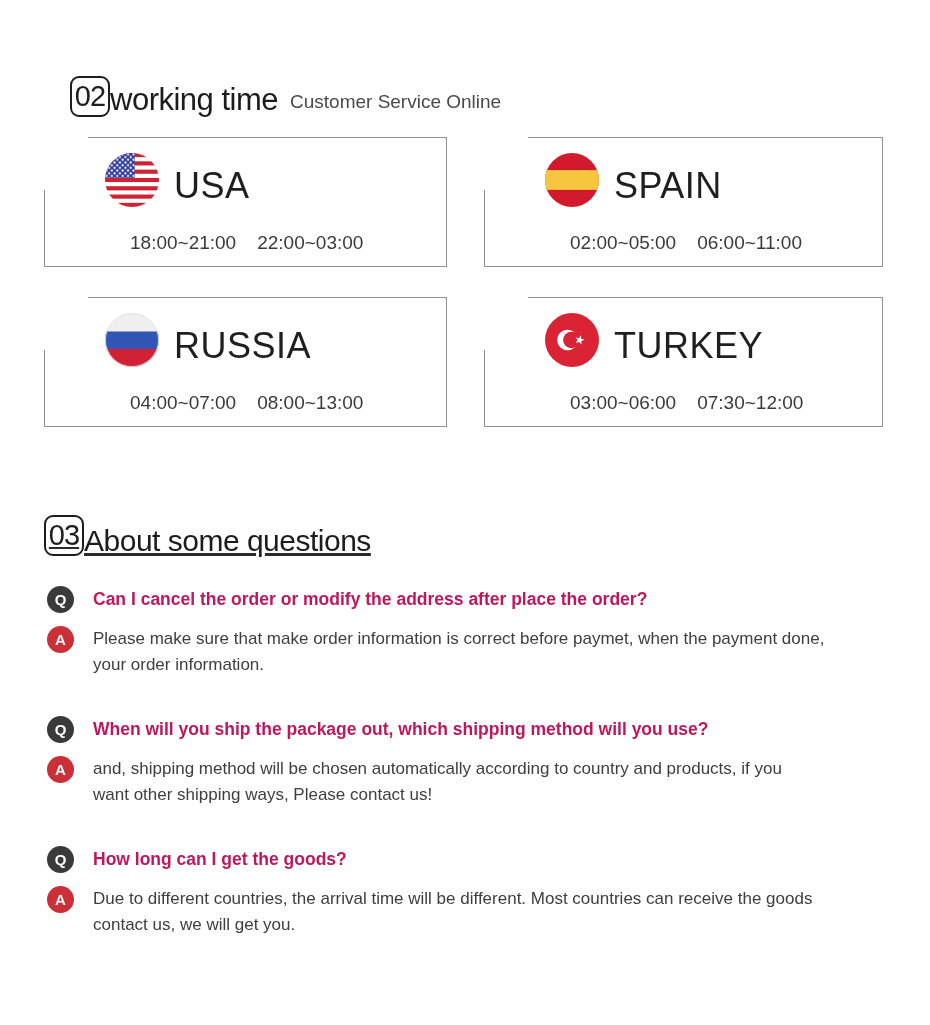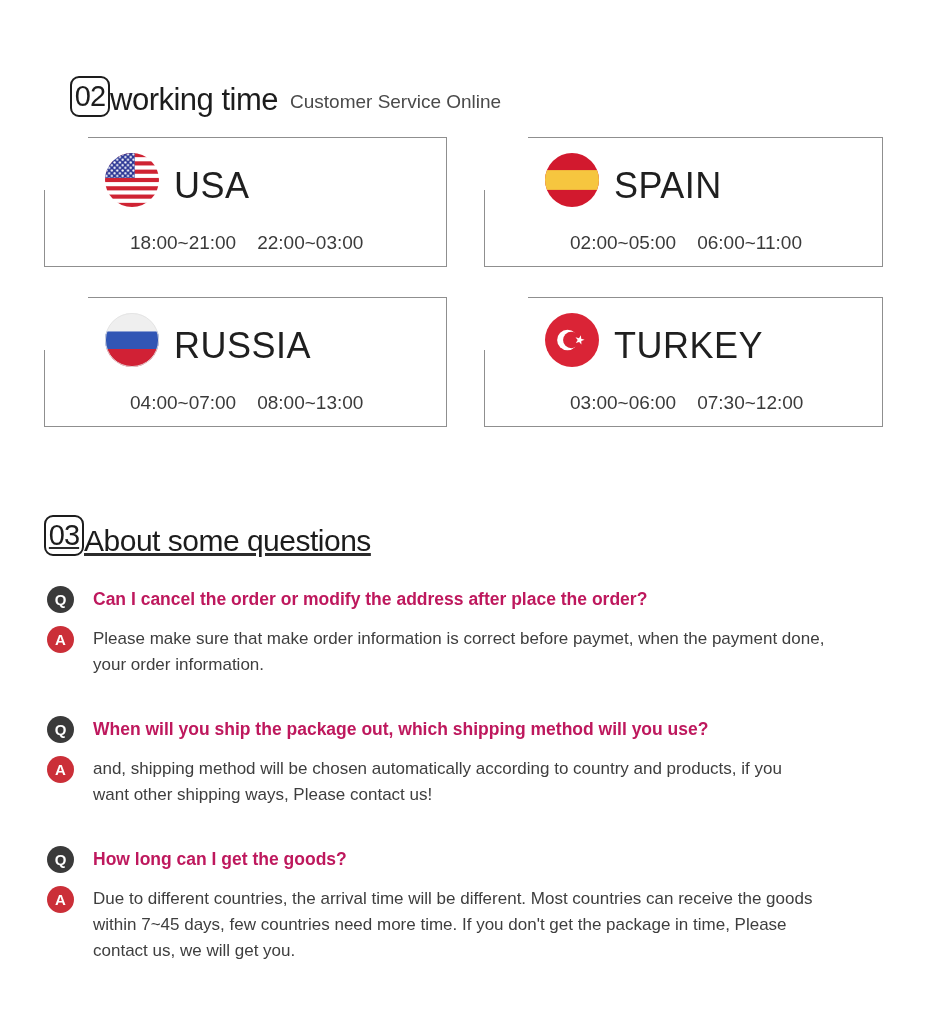--- a/index.html
+++ b/index.html
@@ -210,19 +210,18 @@
     </div>
 
     <div class="qa-row qa-q">
       <span class="badge q-badge">Q</span>
       <div class="q-text">How long can I get the goods?</div>
     </div>
     <div class="qa-row qa-a">
       <span class="badge a-badge">A</span>
       <div class="a-text">
         <div>Due to different countries, the arrival time will be different. Most countries can receive the goods</div>
-        <div>within 7~45 days, few countries need more time. If you don't get the package in time, Please</div>
         <div>contact us, we will get you.</div>
       </div>
     </div>
 
   </div>
 </div>
 
 </body></html>

